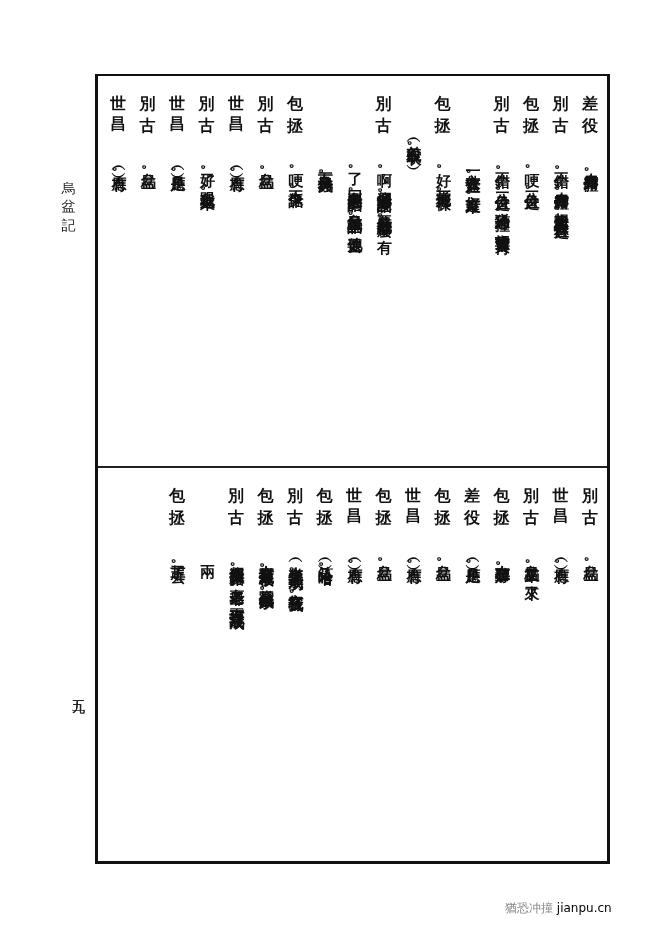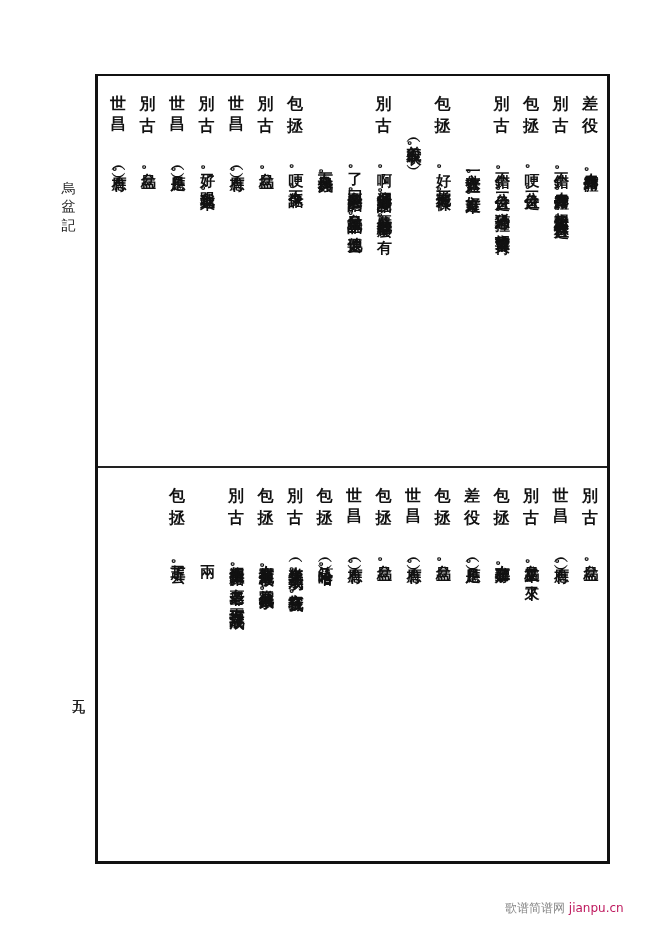--- a/index.html
+++ b/index.html
@@ -23,21 +23,21 @@
   }
   .page-num {
     position:absolute; left:66px; top:690px; width:20px;
     font-size:13px; line-height:15px; text-align:center; color:#222;
     writing-mode:vertical-rl; letter-spacing:0px;
   }
   .watermark {
     position:absolute; left:505px; top:900px; font-size:12px; color:#888;
     font-family:"DejaVu Sans","Liberation Sans",sans-serif; white-space:nowrap;
   }
-  .watermark .url { color:#be185d; }
+  .watermark .url { color:#000000; }
   .panel {
     position:absolute; left:100px; width:505px;
     display:flex; flex-direction:row-reverse; justify-content:flex-start;
   }
   .panel.top { top:82px; height:380px; }
   .panel.bottom { top:474px; height:385px; }
   .col {
     width:29.5px; flex:0 0 29.5px; position:relative; height:100%;
   }
   .col .spk {
@@ -190,15 +190,15 @@
       <span class="spk"></span>
       <span class="txt">兩</span>
     </div>
   <div class="col">
       <span class="spk">包拯</span>
       <span class="txt">趕了下去。</span>
     </div>
 </div>
 
 <div class="watermark">
-  <span>歌谱简谱网</span>
+  <span>猶恐冲撞</span>
   <span class="url">jianpu.cn</span>
 </div>
 
 </body></html>

